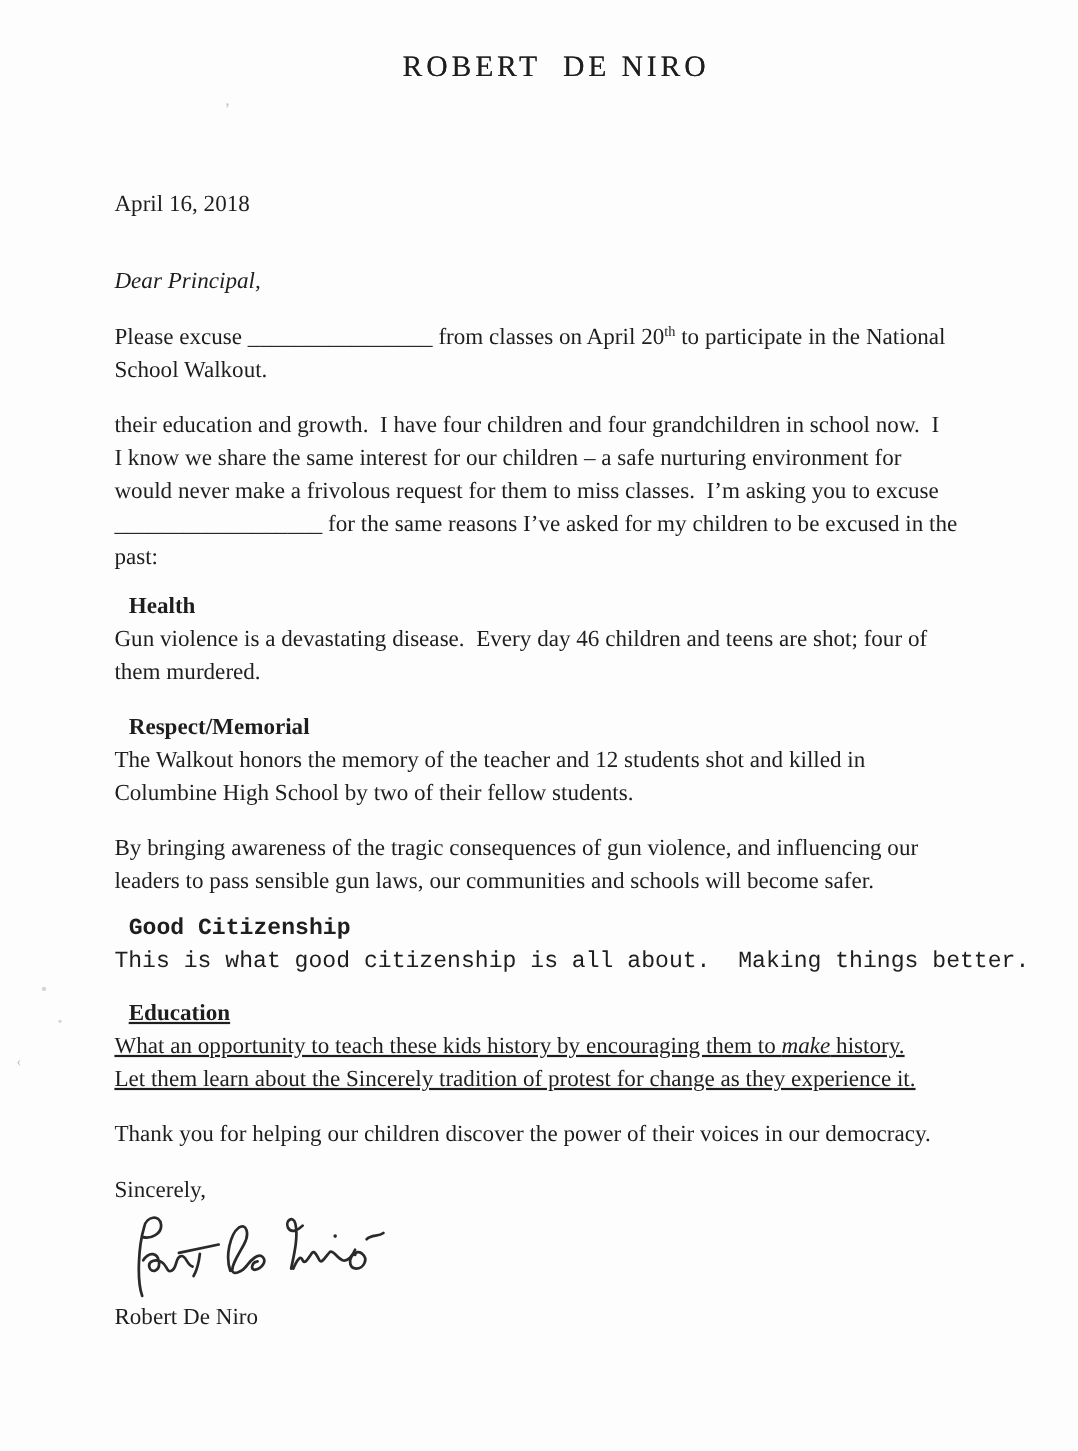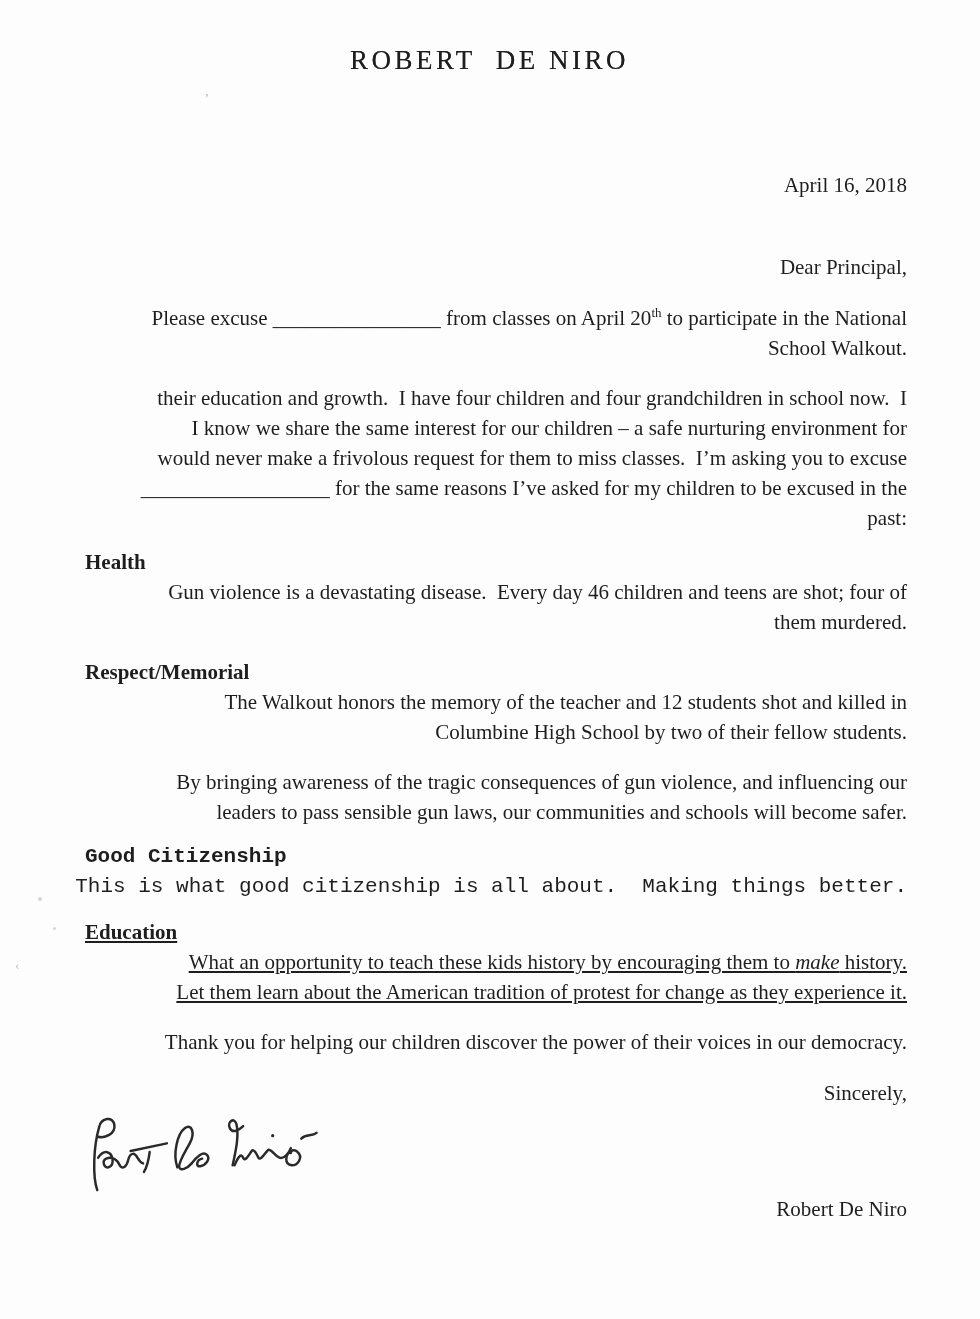--- a/index.html
+++ b/index.html
@@ -12,46 +12,45 @@
     width: 980px;
     height: 1319px;
     background: #fdfdfd;
     overflow: hidden;
     font-family: "Liberation Serif", "DejaVu Serif", serif;
     color: #1e1e1e;
   }
   .content {
     position: absolute;
     top: 0; left: 0; right: 0; bottom: 0;
-    padding: 44px 73px 0 72px;
+    padding: 44px 73px 0 104px;
     filter: blur(0.3px);
   }
   .letterhead {
     text-align: center;
     font-size: 27px;
     line-height: 32px;
     letter-spacing: 3.5px;
     white-space: pre;
     text-shadow: 0 0 0.6px rgba(20,20,20,0.7);
   }
   .line {
     font-size: 21px;
     line-height: 30px;
     white-space: pre;
-    text-align: right;
   }
   .heading {
     font-size: 21px;
     line-height: 30px;
     font-weight: bold;
     white-space: pre;
     margin-left: 13px;
   }
   .date-block   { margin-top: 94px; }
-  .salutation   { margin-top: 52px; }
+  .salutation   { margin-top: 40px; font-style: italic; }
   .request      { margin-top: 21px; }
   .reasons-intro{ margin-top: 20px; }
   .sec-health   { margin-top: 14px; }
   .sec-respect  { margin-top: 20px; }
   .sec-community{ margin-top: 20px; }
   .sec-good     { margin-top: 15px; font-family: Liberation Mono, monospace; }
   .sec-education{ margin-top: 15px; text-decoration: underline; }
   .closing      { margin-top: 20px; }
   .sincerely    { margin-top: 21px; }
   sup {
@@ -130,21 +129,21 @@
     </div>
 
     <div class="sec-good">
       <div class="heading">Good Citizenship</div>
       <div class="line">This is what good citizenship is all about.  Making things better.</div>
     </div>
 
     <div class="sec-education">
       <div class="heading">Education</div>
       <div class="line"><span>What an opportunity to teach these kids history by encouraging them to </span><i>make</i><span> history.</span></div>
-      <div class="line">Let them learn about the American tradition of protest for change as they experience it.</div>
+      <div class="line">Let them learn about the Sincerely tradition of protest for change as they experience it.</div>
     </div>
 
     <div class="line closing">Thank you for helping our children discover the power of their voices in our democracy.</div>
 
     <div class="line sincerely">Sincerely,</div>
 
     <svg class="signature-svg" viewBox="0 0 270 86" width="262" height="82">
       <g fill="none" stroke="#2a2a2a" stroke-width="2.6" stroke-linecap="round" stroke-linejoin="round">
         <path d="M22 84 C17 70 18 38 24 18 C26 8 39 6 40 16 C41 25 30 30 23 28"></path>
         <path d="M23 50 C29 41 37 43 38 52 C39 60 31 63 29 57 C27 51 35 48 41 52 C46 55 45 62 50 60 C56 57 53 47 59 46 C64 45 64 54 70 56"></path>

